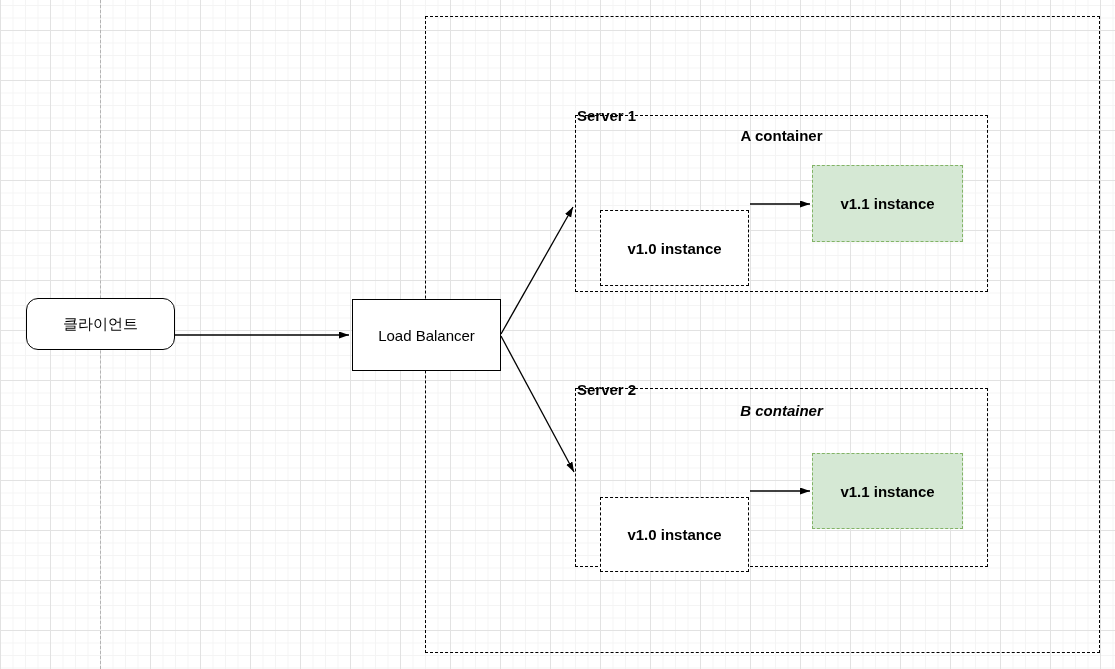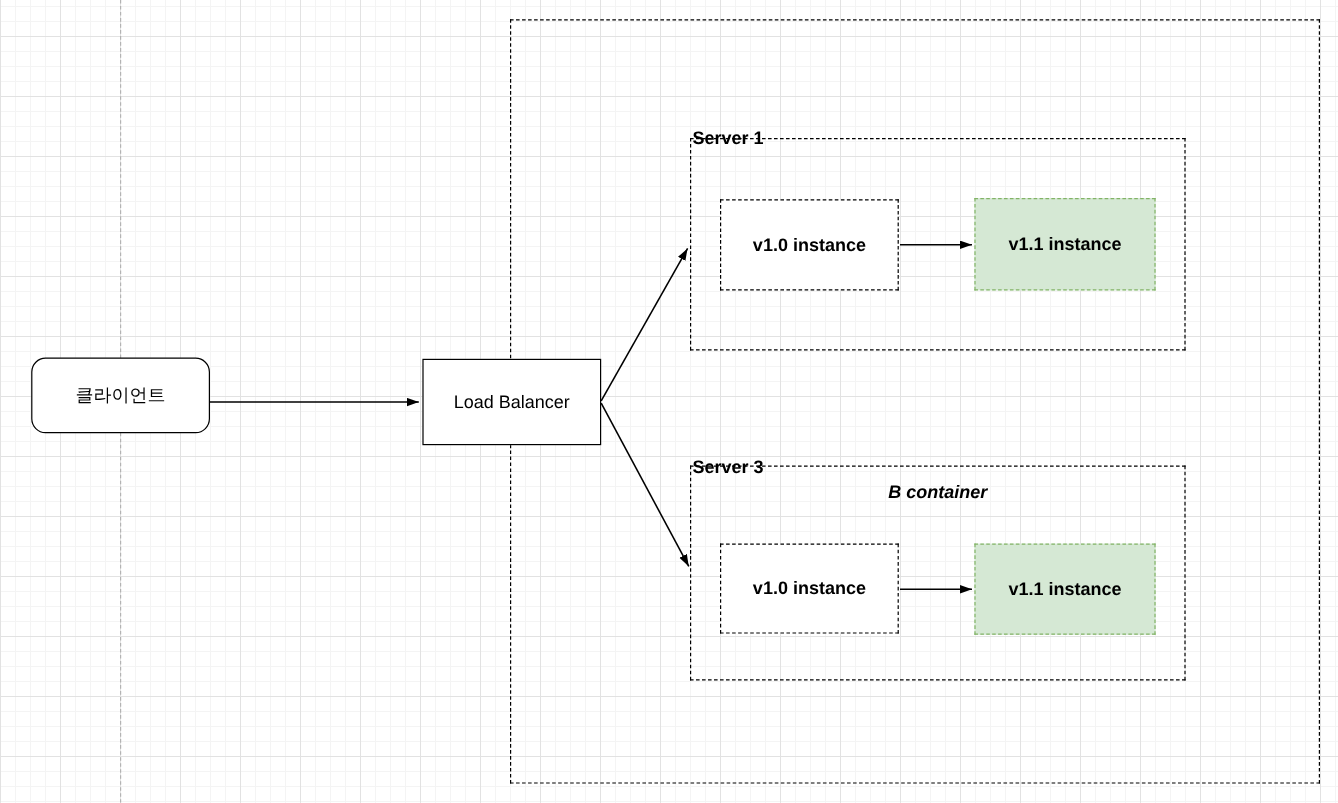--- a/index.html
+++ b/index.html
@@ -32,21 +32,21 @@
   .node {
     display: flex;
     align-items: center;
     justify-content: center;
     text-align: center;
     font-size: 15px;
     color: #000;
   }
 
   .client-node {
-    left: 26px; top: 298px; width: 149px; height: 63px;
+    left: 26px; top: 298px; width: 149px; height: 52px;
     background: #ffffff;
     border: 1.3px solid #000;
     border-radius: 12px;
     font-weight: 400;
   }
 
   .lb-node {
     left: 352px; top: 299px; width: 149px; height: 72px;
     background: #ffffff;
     border: 1.3px solid #000;
@@ -82,20 +82,21 @@
   }
   .container-a-label { top: 127px; }
   .container-b-label { top: 402px; font-style: italic; }
 
   .instance {
     font-weight: 700;
   }
   .instance-old {
     background: #ffffff;
     border: 1.3px dashed #000;
+    margin-top: 44px;
   }
   .instance-new {
     background: #d5e8d4;
     border: 1.5px dashed #82b366;
   }
   .s1-v10 { left: 600px; top: 166px; width: 149px; height: 76px; }
   .s1-v11 { left: 812px; top: 165px; width: 151px; height: 77px; }
   .s2-v10 { left: 600px; top: 453px; width: 149px; height: 75px; }
   .s2-v11 { left: 812px; top: 453px; width: 151px; height: 76px; }
 
@@ -119,28 +120,29 @@
   <div class="abs node client-node">
     <span>클라이언트</span>
   </div>
 
   <div class="abs node lb-node">
     <span>Load Balancer</span>
   </div>
 
   <div class="abs server-label server1-label">Server 1</div>
   <div class="abs server-box server1-box"></div>
+  <div class="abs container-label container-a-label">A container</div>
   <div class="abs node instance instance-old s1-v10">
     <span>v1.0 instance</span>
   </div>
   <div class="abs node instance instance-new s1-v11">
     <span>v1.1 instance</span>
   </div>
 
-  <div class="abs server-label server2-label">Server 3</div>
+  <div class="abs server-label server2-label">Server 2</div>
   <div class="abs server-box server2-box"></div>
   <div class="abs container-label container-b-label">B container</div>
   <div class="abs node instance instance-old s2-v10">
     <span>v1.0 instance</span>
   </div>
   <div class="abs node instance instance-new s2-v11">
     <span>v1.1 instance</span>
   </div>
 
   <svg id="edges">

